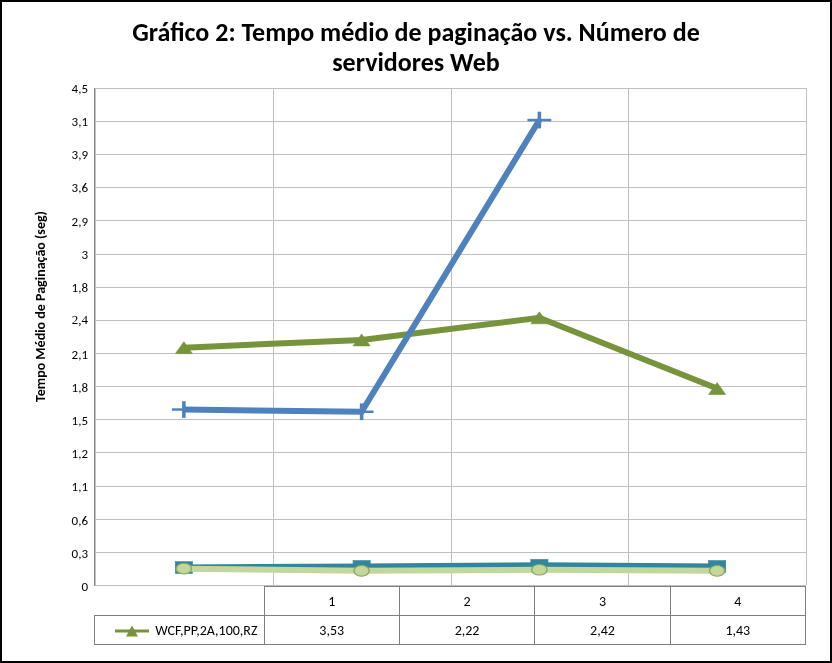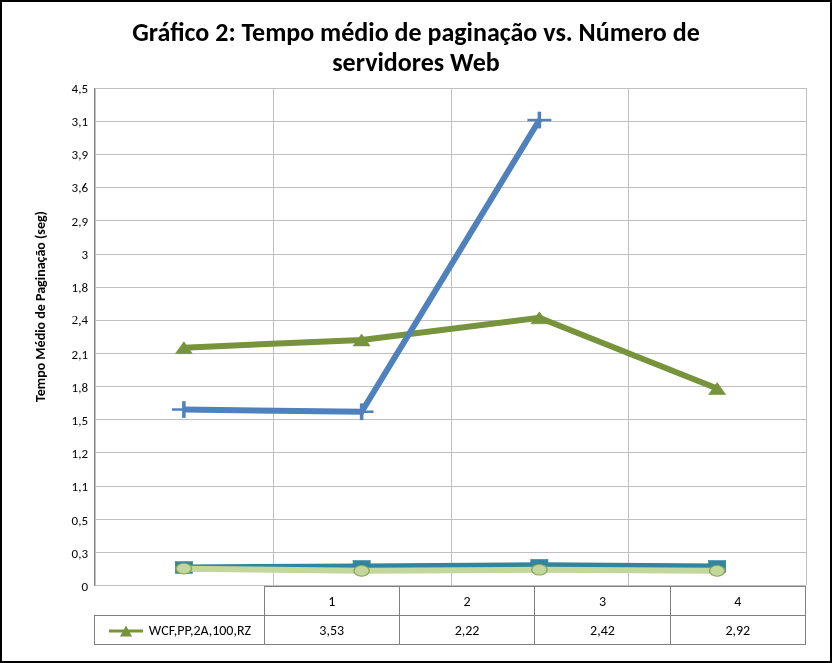--- a/index.html
+++ b/index.html
@@ -105,21 +105,21 @@
     table-layout: fixed;
   }
   .data-table td, .data-table th {
     border: 1px solid #7f7f7f;
     padding: 3px 6px;
     text-align: center;
     font-weight: 400;
     height: 22px;
   }
   .data-table .legend-cell {
-    text-align: center;
+    text-align: right;
     white-space: nowrap;
     padding-left: 8px;
   }
   .legend-swatch {
     display: inline-block;
     vertical-align: middle;
     margin-right: 6px;
     position: relative;
     width: 34px;
     height: 14px;
@@ -156,21 +156,21 @@
     <div class="ylabel-wrap">
       <div class="ylabel">Tempo Médio de Paginação (seg)</div>
     </div>
 
     <div class="chart-col">
 
       <div class="plot-shell">
         <div class="yticks" id="yticks">
             <div class="ytick" style="bottom: 0%;">0</div>
             <div class="ytick" style="bottom: 6.6667%;">0,3</div>
-            <div class="ytick" style="bottom: 13.3333%;">0,5</div>
+            <div class="ytick" style="bottom: 13.3333%;">0,6</div>
             <div class="ytick" style="bottom: 20%;">1,1</div>
             <div class="ytick" style="bottom: 26.6667%;">1,2</div>
             <div class="ytick" style="bottom: 33.3333%;">1,5</div>
             <div class="ytick" style="bottom: 40%;">1,8</div>
             <div class="ytick" style="bottom: 46.6667%;">2,1</div>
             <div class="ytick" style="bottom: 53.3333%; font-family: Liberation Serif, serif;">2,4</div>
             <div class="ytick" style="bottom: 60%;">1,8</div>
             <div class="ytick" style="bottom: 66.6667%;">3</div>
             <div class="ytick" style="bottom: 73.3333%;">2,9</div>
             <div class="ytick" style="bottom: 80%; margin-top: 40px;">3,6</div>
@@ -250,20 +250,20 @@
               <td>2</td>
               <td>3</td>
               <td>4</td>
             </tr>
             <tr>
               <td style="border: none;"></td>
               <td class="legend-cell"><span class="legend-swatch"><span class="legend-line" style="border-top-color: rgb(119, 147, 60);"></span><span class="legend-marker" style="width: 0px; height: 0px; border-left: 6px solid transparent; border-right: 6px solid transparent; border-bottom: 11px solid rgb(119, 147, 60);"></span></span><span>WCF,PP,2A,100,RZ</span></td>
               <td>3,53</td>
               <td>2,22</td>
               <td>2,42</td>
-              <td>2,92</td>
+              <td>1,43</td>
             </tr>
           </tbody>
       </table>
 
     </div>
   </div>
 </div>
 
 </body></html>

